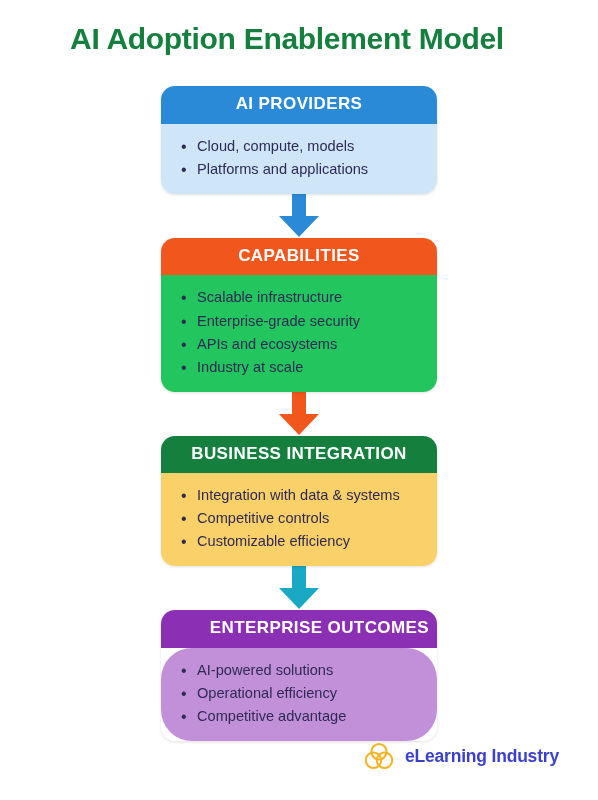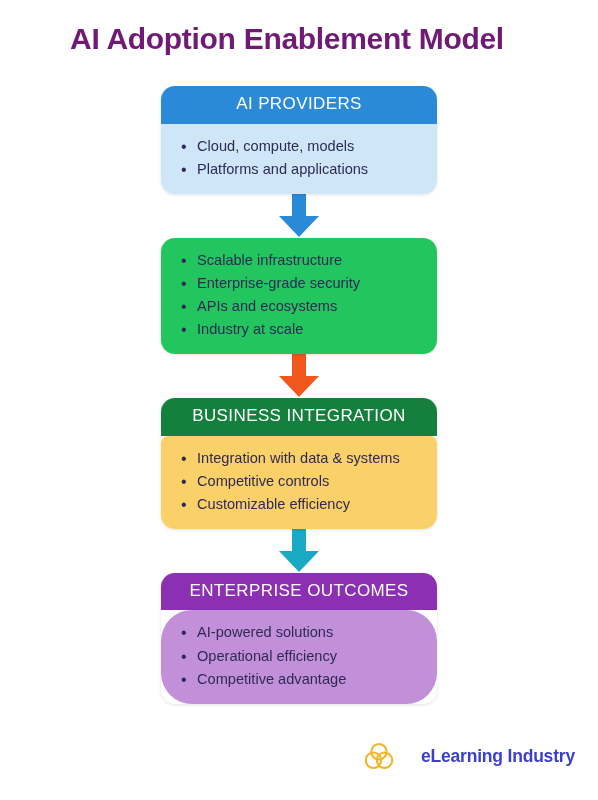--- a/index.html
+++ b/index.html
@@ -24,21 +24,21 @@
 
   
   .title {
     position: absolute;
     top: 22px;
     left: 0;
     width: 574px;
     text-align: center;
     font-size: 30px;
     font-weight: bold;
-    color: #701a75;
+    color: #15803d;
     letter-spacing: -0.3px;
     line-height: 1.15;
   }
 
   
   .flow {
     position: absolute;
     top: 86px;
     left: 161px;
     width: 276px;
@@ -48,21 +48,21 @@
   .card {
     width: 276px;
     border-radius: 14px;
     overflow: hidden;
     box-shadow: 0 1px 3px rgba(0,0,0,0.12);
     position: relative;
   }
   .card-header {
     text-align: center;
     color: #ffffff;
-    font-weight: normal;
+    font-weight: bold;
     font-size: 17px;
     letter-spacing: 0.4px;
     padding: 9px 8px 10px 8px;
     line-height: 1.1;
   }
   .card-body {
     padding: 11px 18px 13px 14px;
   }
   .bullets {
     margin: 0;
@@ -88,44 +88,44 @@
   }
 
   
   .card-blue   .card-header { background: #2a8ad8; }
   .card-blue   .card-body   { background: #cfe6f9; }
 
   .card-orange .card-header { background: #f1571c; }
   .card-orange .card-body   { background: #22c55e; }
 
   .card-amber  .card-header { background: #15803d; }
-  .card-amber  .card-body   { background: #fad168; border-radius: 7px; }
-
-  .card-purple .card-header { background: #8b2fb5; }
+  .card-amber  .card-body   { background: #fad168; }
+
+  .card-purple .card-header { background: #8b2fb5; text-align: right; }
   .card-purple .card-body   { background: #c290d9; border-radius: 31px; }
 
   
   .arrow-wrap {
     width: 276px;
     display: flex;
     justify-content: center;
     align-items: center;
   }
   .arrow {
     display: block;
   }
 
   
   .logo {
     position: absolute;
     left: 362px;
     top: 739px;
     display: flex;
     align-items: center;
-    gap: 25px;
+    gap: 9px;
   }
   .logo-mark {
     width: 34px;
     height: 34px;
     flex: 0 0 auto;
   }
   .logo-text {
     font-size: 17.5px;
     font-weight: bold;
     color: #3b3fcf;
@@ -152,20 +152,21 @@
       </div>
     </div>
 
     <div class="arrow-wrap">
       <svg class="arrow" width="48" height="44" viewBox="0 0 48 44">
         <polygon points="17,0 31,0 31,22 44,22 24,43 4,22 17,22" fill="#2a8ad8"></polygon>
       </svg>
     </div>
 
     <div class="card card-orange">
+      <div class="card-header">CAPABILITIES</div>
       <div class="card-body">
         <ul class="bullets">
           <li>Scalable infrastructure</li>
           <li>Enterprise-grade security</li>
           <li>APIs and ecosystems</li>
           <li>Industry at scale</li>
         </ul>
       </div>
     </div>
 

